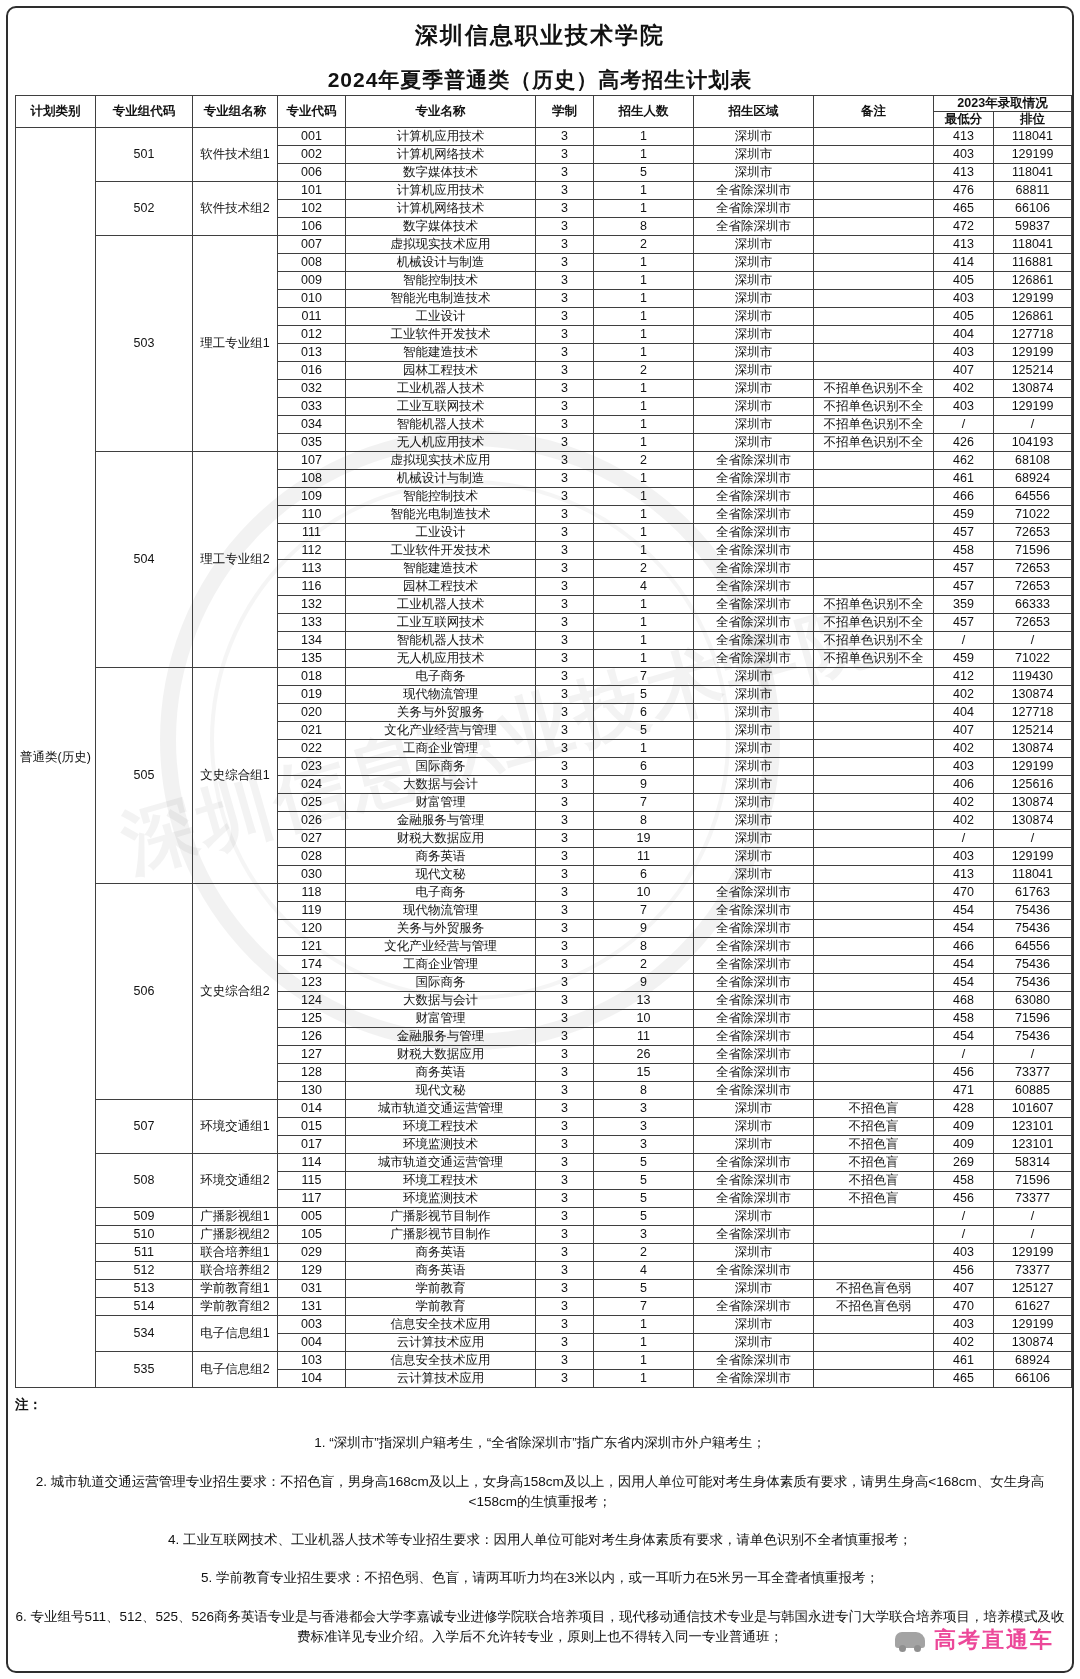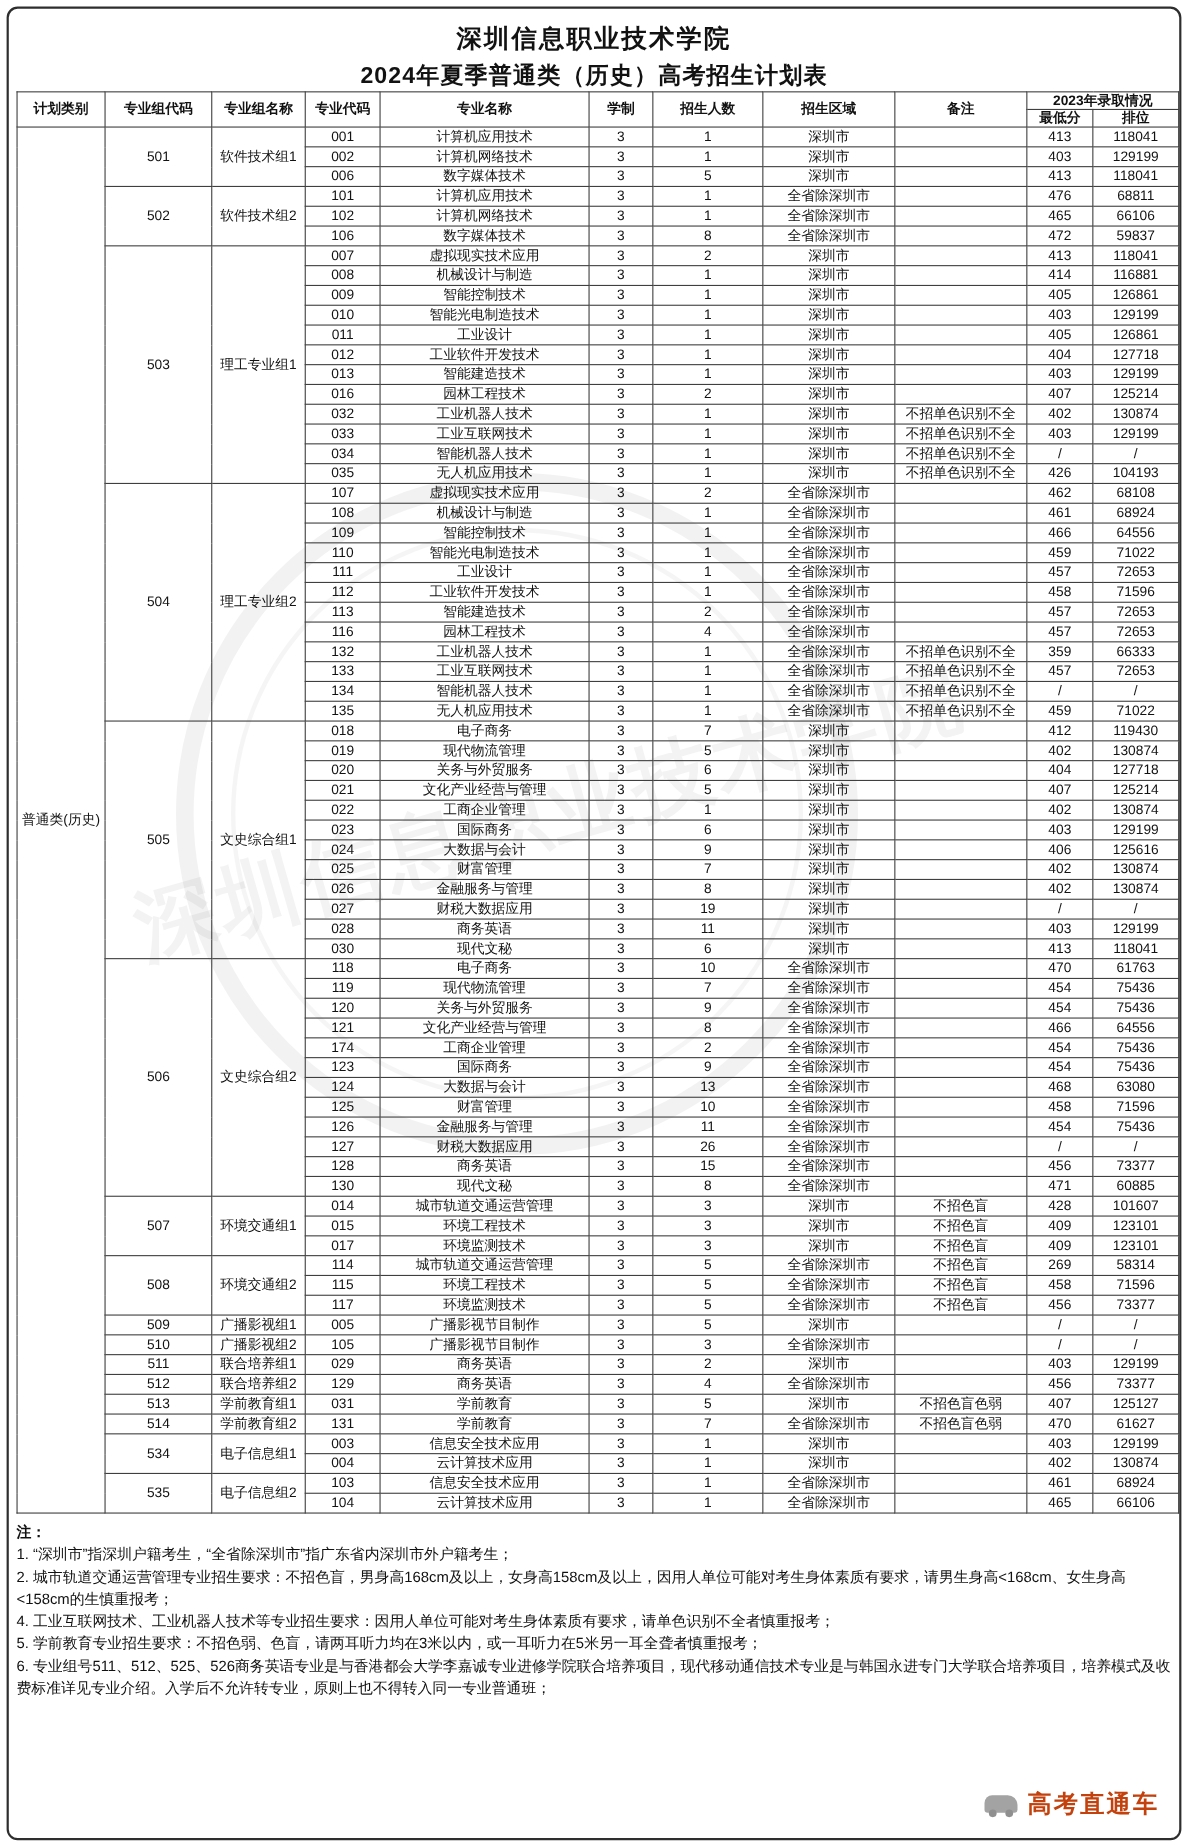--- a/index.html
+++ b/index.html
@@ -1,34 +1,34 @@
 <!DOCTYPE html>
 <html><head>
 <meta charset="utf-8">
 <style>
   *{box-sizing:border-box;margin:0;padding:0;}
   html,body{background:#ffffff;}
   body{font-family:"Liberation Sans","DejaVu Sans",sans-serif;color:#121212;}
   .page{position:relative;width:1080px;height:1679px;background:#ffffff;overflow:hidden;margin:0 auto;}
   .sheet{position:absolute;inset:6px;border:2px solid #2e2e2e;border-radius:10px;padding:8px 7px 6px 7px;z-index:1;background:transparent;}
   .title{text-align:center;font-size:23px;font-weight:bold;letter-spacing:2px;margin-top:4px;}
-  .subtitle{text-align:center;font-size:21px;font-weight:bold;letter-spacing:1px;margin-top:3px;}
+  .subtitle{text-align:center;font-size:21px;font-weight:bold;letter-spacing:1px;margin-top:15px;}
   table{width:100%;border-collapse:collapse;table-layout:fixed;margin-top:1px;background:transparent;}
   th,td{border:1px solid #3f3f3f;text-align:center;vertical-align:middle;font-size:12.5px;padding:0 1px;overflow:hidden;white-space:nowrap;background:transparent;}
   thead th{font-weight:bold;height:15px;line-height:15px;font-size:12.5px;}
   tbody td{height:17px;line-height:17px;}
   td.cat{font-size:12.5px;}
   .notes{margin-top:7px;font-size:13.5px;line-height:1.5;color:#111;}
   .notes-label{font-weight:bold;}
-  .note-item{margin-top:0;text-align:left;}
+  .note-item{margin-top:18px;text-align:center;}
   
   .wm-circle{position:absolute;left:160px;top:430px;width:620px;height:620px;border:16px solid rgba(130,130,130,0.10);border-radius:50%;z-index:0;}
   .wm-circle::after{content:"";position:absolute;inset:34px;border:4px solid rgba(130,130,130,0.08);border-radius:50%;}
   .wm-text{position:absolute;left:90px;top:690px;width:820px;text-align:center;font-size:74px;font-weight:bold;color:rgba(90,90,90,0.07);transform:rotate(-16deg);letter-spacing:4px;white-space:nowrap;z-index:0;}
-  .brand{position:absolute;right:26px;bottom:24px;display:flex;align-items:center;gap:9px;color:#c2410c;font-size:22px;font-weight:bold;z-index:2;letter-spacing:2px;}
+  .brand{position:absolute;right:26px;bottom:24px;display:flex;align-items:center;gap:9px;color:#ec4899;font-size:22px;font-weight:bold;z-index:2;letter-spacing:2px;}
   .brand-icon{position:relative;display:inline-block;width:30px;height:16px;background:#a3a3a3;border-radius:7px 9px 3px 3px;}
   .brand-icon::before{content:"";position:absolute;left:4px;bottom:-4px;width:7px;height:7px;border-radius:50%;background:#8f8f8f;}
   .brand-icon::after{content:"";position:absolute;right:4px;bottom:-4px;width:7px;height:7px;border-radius:50%;background:#8f8f8f;}
 </style>
 </head>
 <body>
 
 <div class="page">
 
   <div class="wm-circle"></div>

